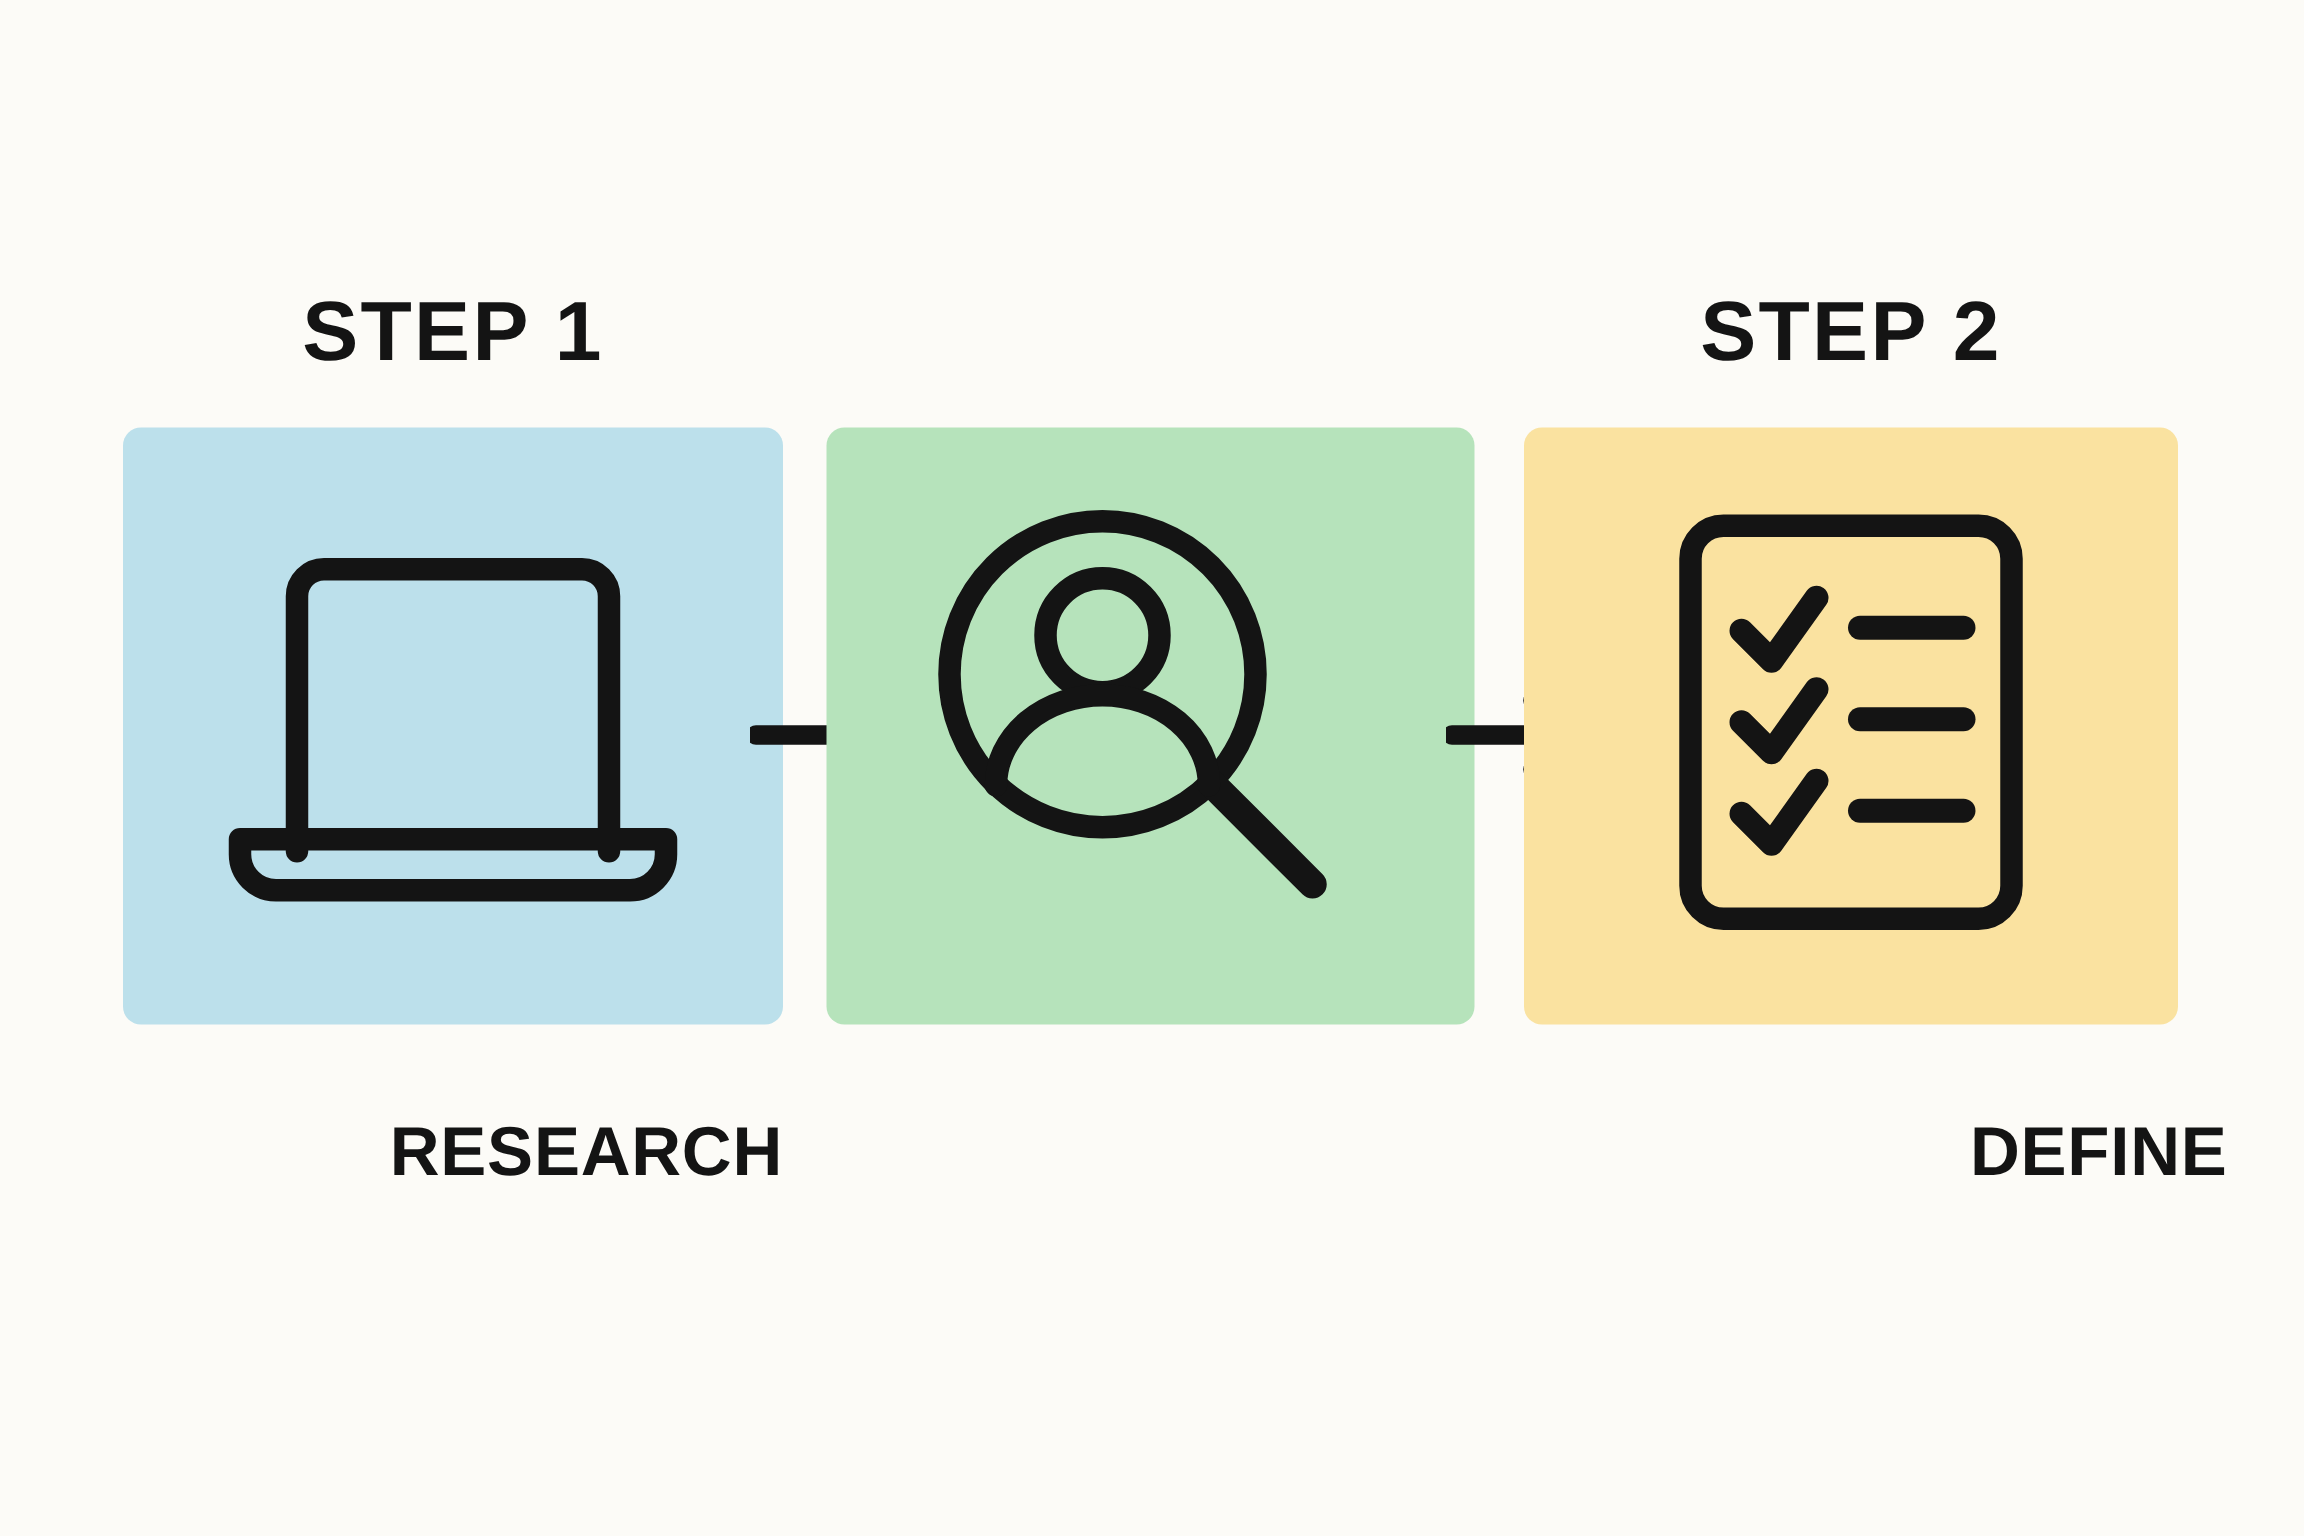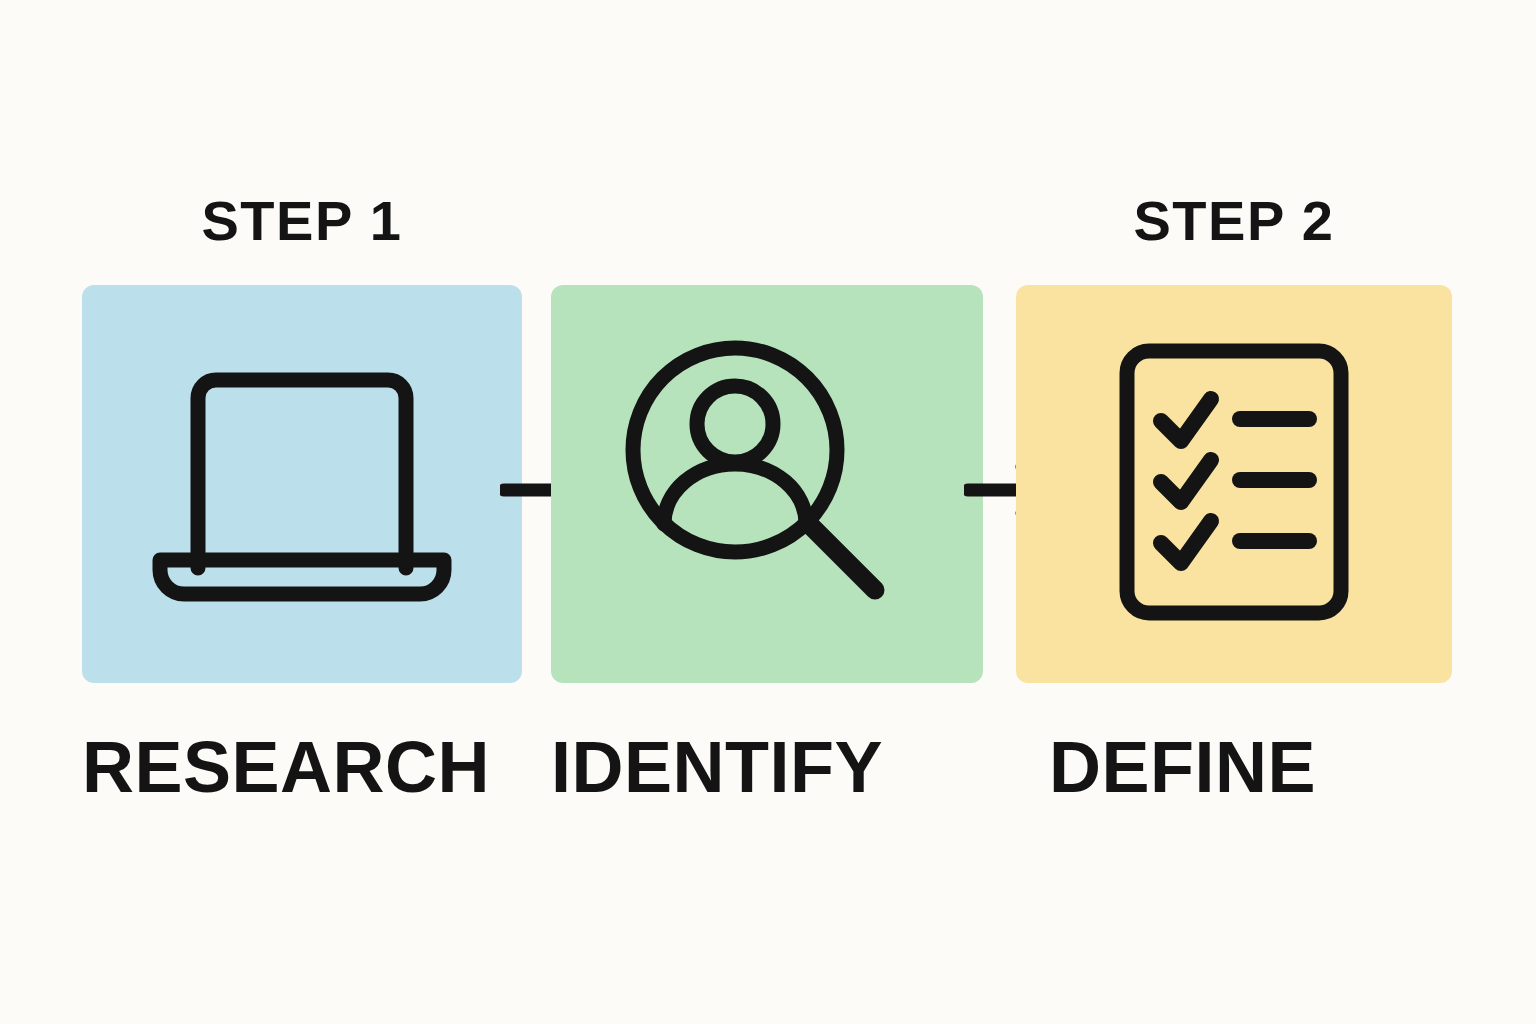--- a/index.html
+++ b/index.html
@@ -55,22 +55,22 @@
     top: 50%;
     transform: translate(-50%, -50%);
   }
 
   
   .step-label {
     position: absolute;
     top: 722px;
     height: 90px;
     line-height: 90px;
-    text-align: left;
-    font-size: 72px;
+    text-align: right;
+    font-size: 46px;
     font-weight: bold;
     letter-spacing: 0.5px;
     color: #141414;
     white-space: nowrap;
   }
   .step-label.l1 { left: 82px;  width: 440px; }
   .step-label.l2 { left: 551px; width: 432px; }
   .step-label.l3 { left: 1049px; width: 436px; }
 
   
@@ -143,16 +143,15 @@
         <path d="M52 145 L72 165 L102 123" stroke="#141414" stroke-width="16" stroke-linecap="round" stroke-linejoin="round" fill="none"></path>
         <path d="M131 143 H200" stroke="#141414" stroke-width="16" stroke-linecap="round"></path>
 
         <path d="M52 206 L72 226 L102 184" stroke="#141414" stroke-width="16" stroke-linecap="round" stroke-linejoin="round" fill="none"></path>
         <path d="M131 204 H200" stroke="#141414" stroke-width="16" stroke-linecap="round"></path>
       </svg>
     </div>
   </div>
 
   <div class="step-label l1">RESEARCH</div>
-  <div class="step-label l2">IDENTIFY</div>
   <div class="step-label l3">DEFINE</div>
 
 </div>
 
 </body></html>

